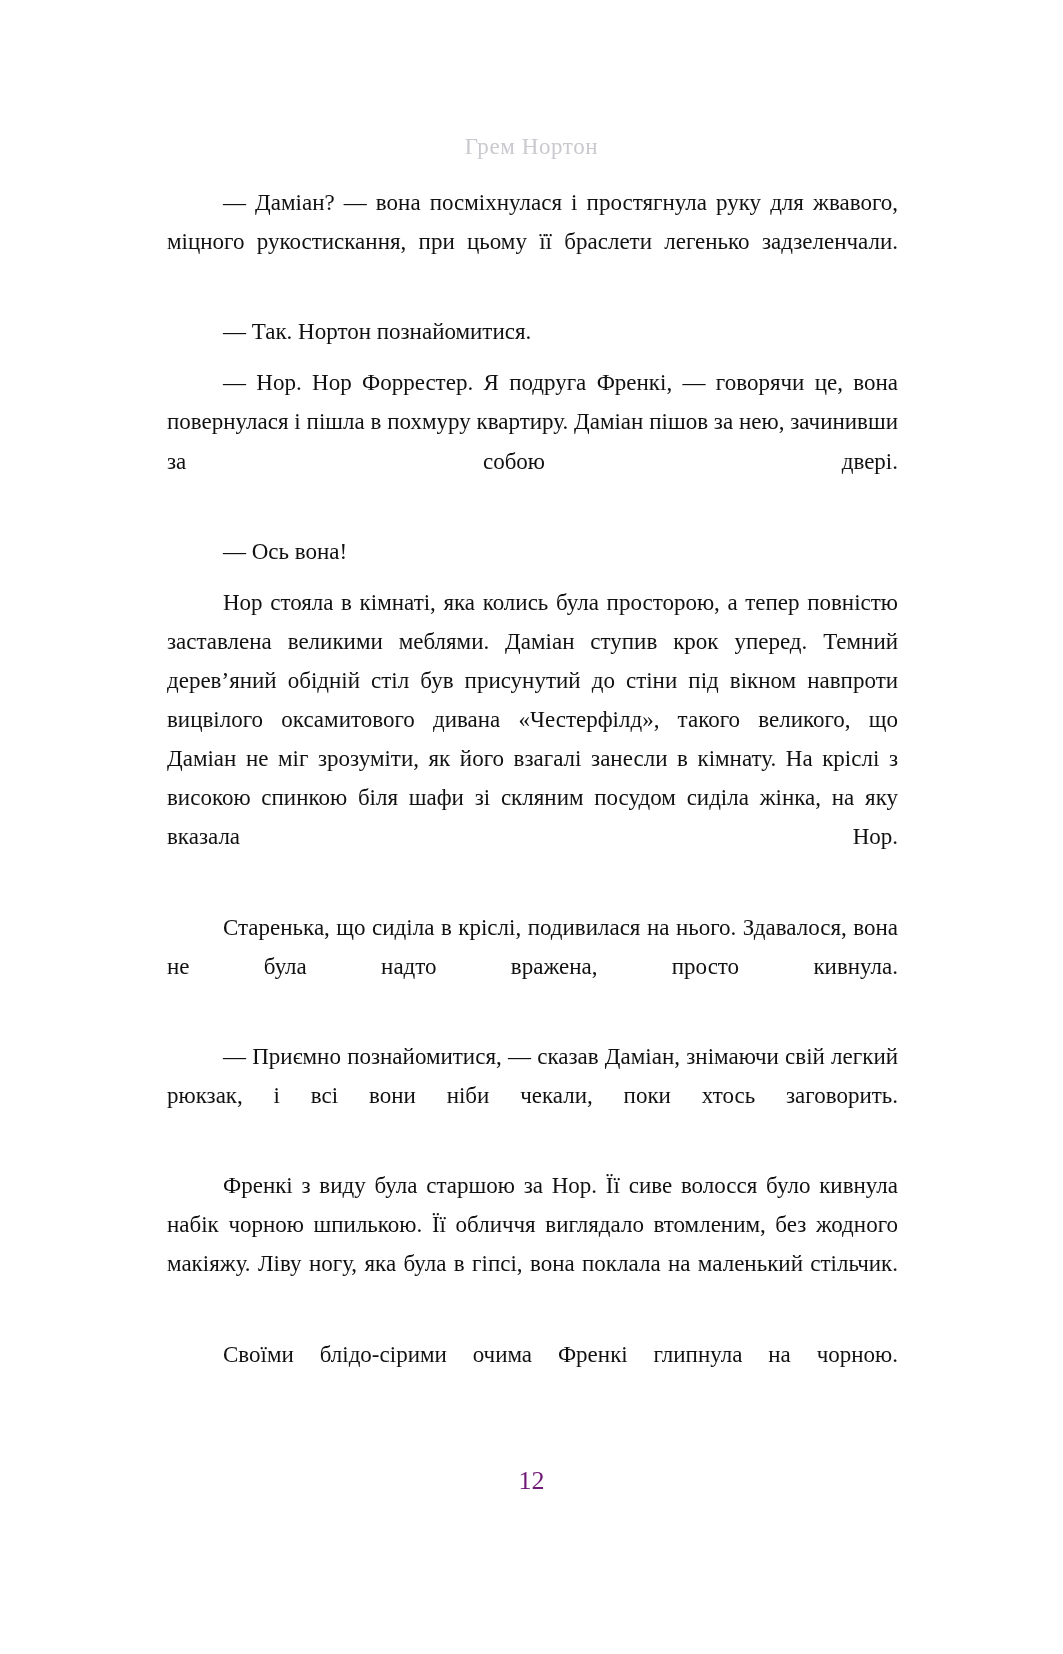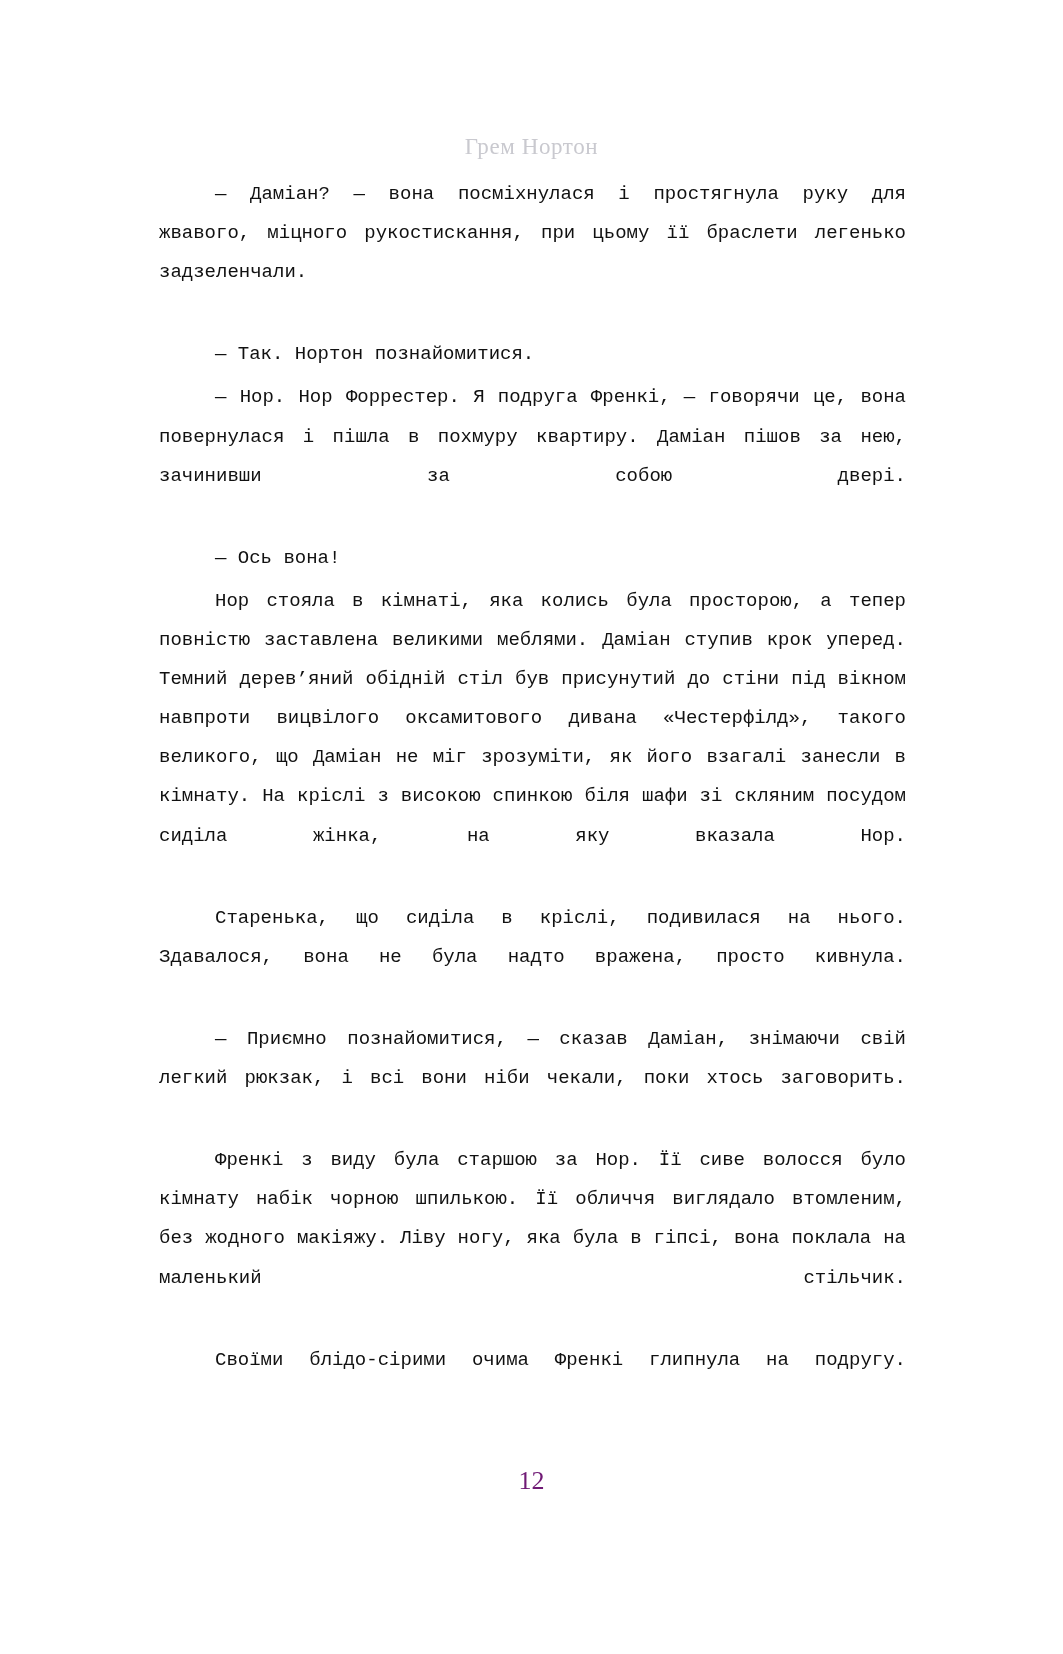--- a/index.html
+++ b/index.html
@@ -40,29 +40,29 @@
 
   
   .text-block {
     position: absolute;
     top: 171px;
     left: 155px;
     width: 755px;
   }
 
   .para {
-    margin: 4px;
-    font-size: 19px;
+    margin: 12px;
+    font-size: 23px;
     line-height: 39.1px;
     text-align: justify;
     text-justify: inter-word;
     text-indent: 56px;
     hyphens: manual;
     word-spacing: 0px;
-    font-family: Liberation Mono, monospace;
+    font-family: Liberation Serif, serif;
   }
 
   
   .para::after {
     content: "";
     display: inline-block;
     width: 100%;
   }
 
   
@@ -89,20 +89,20 @@
 
   <div class="text-block">
 
     <p class="para">— Даміан? — вона посміхнулася і простягнула руку для жвавого, міцного рукостискання, при цьому її браслети легенько задзеленчали.</p>
     <p class="para nostretch">— Так. Нортон познайомитися.</p>
     <p class="para">— Нор. Нор Форрестер. Я подруга Френкі, — говорячи це, вона повернулася і пішла в похмуру квартиру. Даміан пішов за нею, зачинивши за собою двері.</p>
     <p class="para nostretch">— Ось вона!</p>
     <p class="para">Нор стояла в кімнаті, яка колись була просторою, а тепер повністю заставлена великими меблями. Даміан ступив крок уперед. Темний дерев’яний обідній стіл був присунутий до стіни під вікном навпроти вицвілого оксамитового дивана «Честерфілд», такого великого, що Даміан не міг зрозуміти, як його взагалі занесли в кімнату. На кріслі з високою спинкою біля шафи зі скляним посудом сиділа жінка, на яку вказала Нор.</p>
     <p class="para">Старенька, що сиділа в кріслі, подивилася на нього. Здавалося, вона не була надто вражена, просто кивнула.</p>
     <p class="para">— Приємно познайомитися, — сказав Даміан, знімаючи свій легкий рюкзак, і всі вони ніби чекали, поки хтось заговорить.</p>
-    <p class="para">Френкі з виду була старшою за Нор. Її сиве волосся було кімнату набік чорною шпилькою. Її обличчя виглядало втомленим, без жодного макіяжу. Ліву ногу, яка була в гіпсі, вона поклала на маленький стільчик.</p>
-    <p class="para">Своїми блідо-сірими очима Френкі глипнула на подругу.</p>
+    <p class="para">Френкі з виду була старшою за Нор. Її сиве волосся було кивнула набік чорною шпилькою. Її обличчя виглядало втомленим, без жодного макіяжу. Ліву ногу, яка була в гіпсі, вона поклала на маленький стільчик.</p>
+    <p class="para">Своїми блідо-сірими очима Френкі глипнула на чорною.</p>
 
   </div>
 
   <div class="folio">12</div>
 
 </div>
 
 </body></html>

